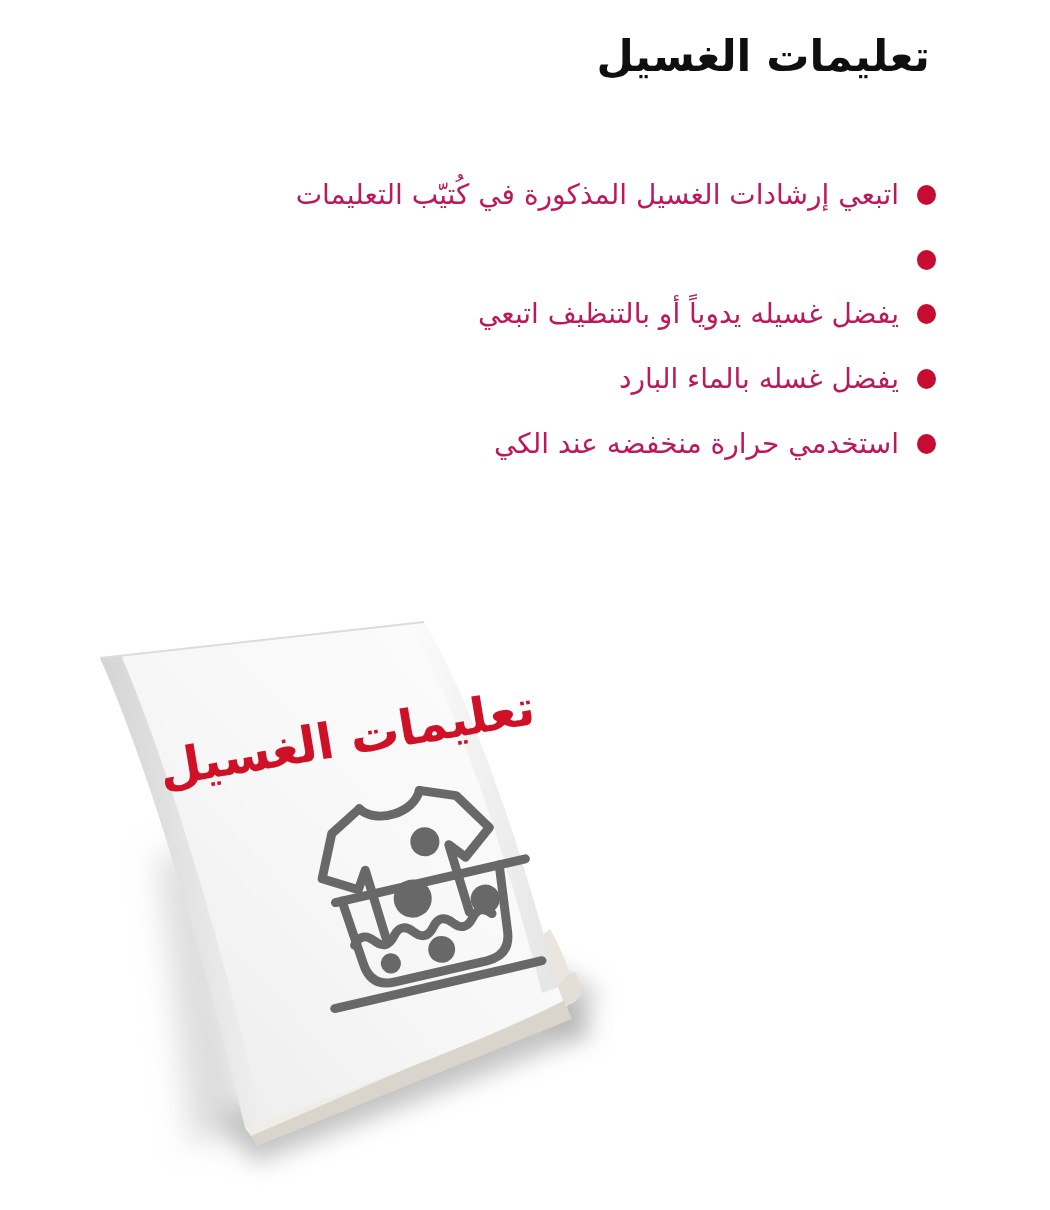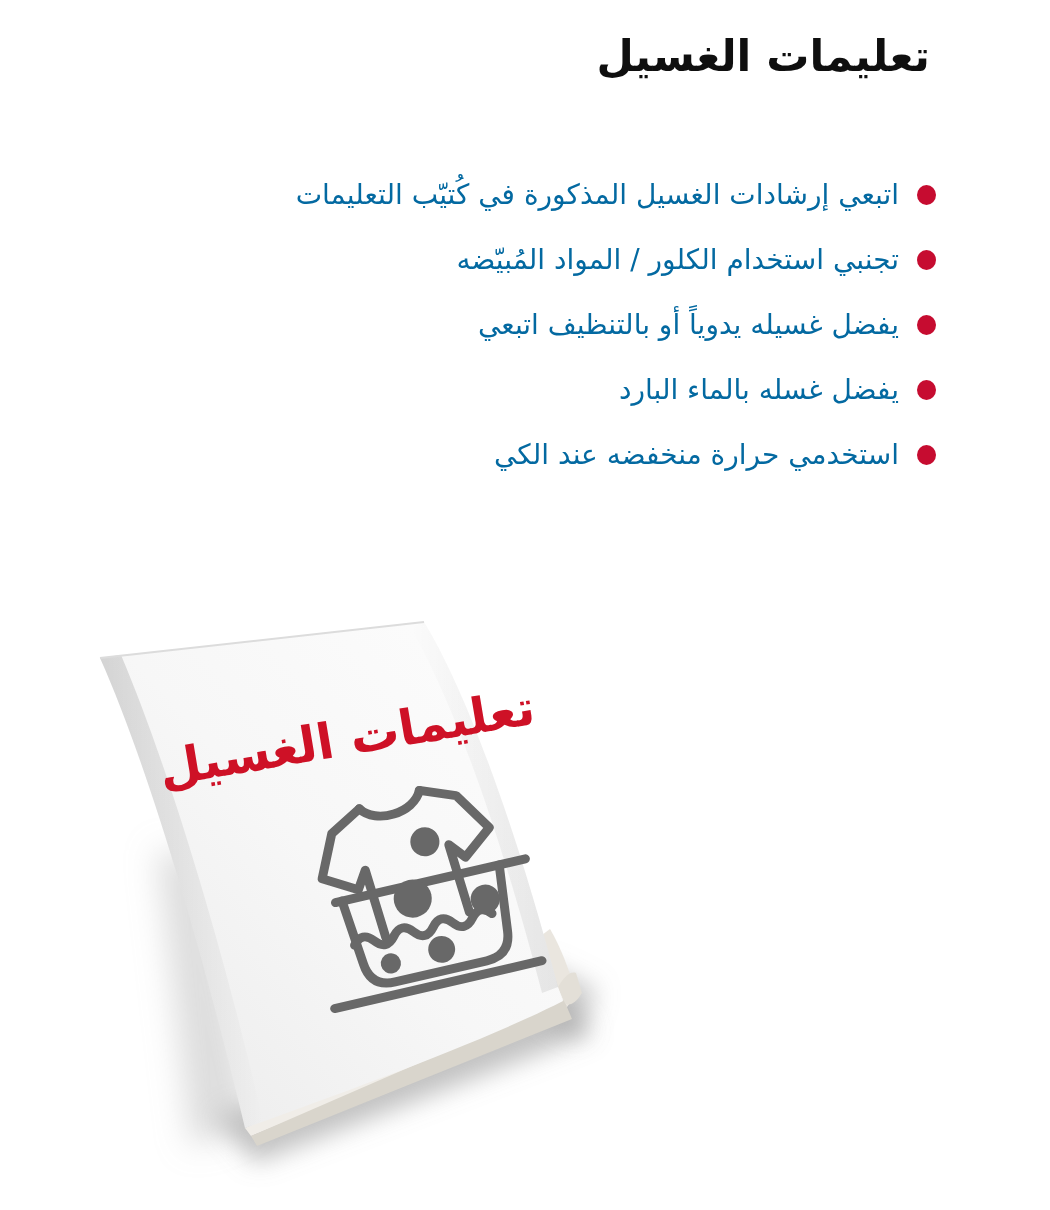--- a/index.html
+++ b/index.html
@@ -16,21 +16,21 @@
     margin:0;padding:0;list-style:none;
   }
   .instructions li{
     display:flex;align-items:flex-start;margin-bottom:23px;
   }
   .bullet-dot{
     flex:0 0 auto;width:19px;height:20px;border-radius:50%;
     background:#c60c30;margin-top:11px;margin-left:18px;
   }
   .item-text{
-    font-size:28px;line-height:42px;color:#0369a1;text-align:right;max-width:780px;
+    font-size:28px;line-height:42px;color:#be185d;text-align:right;max-width:780px;
   }
 
   .booklet{position:absolute;top:605px;left:55px;width:680px;height:600px;}
   .booklet svg{display:block;width:100%;height:100%;}
   .cover-title-text{
     font-family:"DejaVu Sans", sans-serif;
     font-weight:bold;font-size:49px;
   }
 </style>
 </head>
@@ -40,21 +40,20 @@
 
   <h1 class="page-title">تعليمات الغسيل</h1>
 
   <ul class="instructions">
     <li>
       <span class="bullet-dot"></span>
       <span class="item-text">اتبعي إرشادات الغسيل المذكورة في كُتيّب التعليمات</span>
     </li>
     <li>
       <span class="bullet-dot"></span>
-      <span class="item-text">تجنبي استخدام الكلور / المواد المُبيّضه</span>
     </li>
     <li>
       <span class="bullet-dot"></span>
       <span class="item-text">يفضل غسيله يدوياً أو بالتنظيف اتبعي</span>
     </li>
     <li>
       <span class="bullet-dot"></span>
       <span class="item-text">يفضل غسله بالماء البارد</span>
     </li>
     <li>

